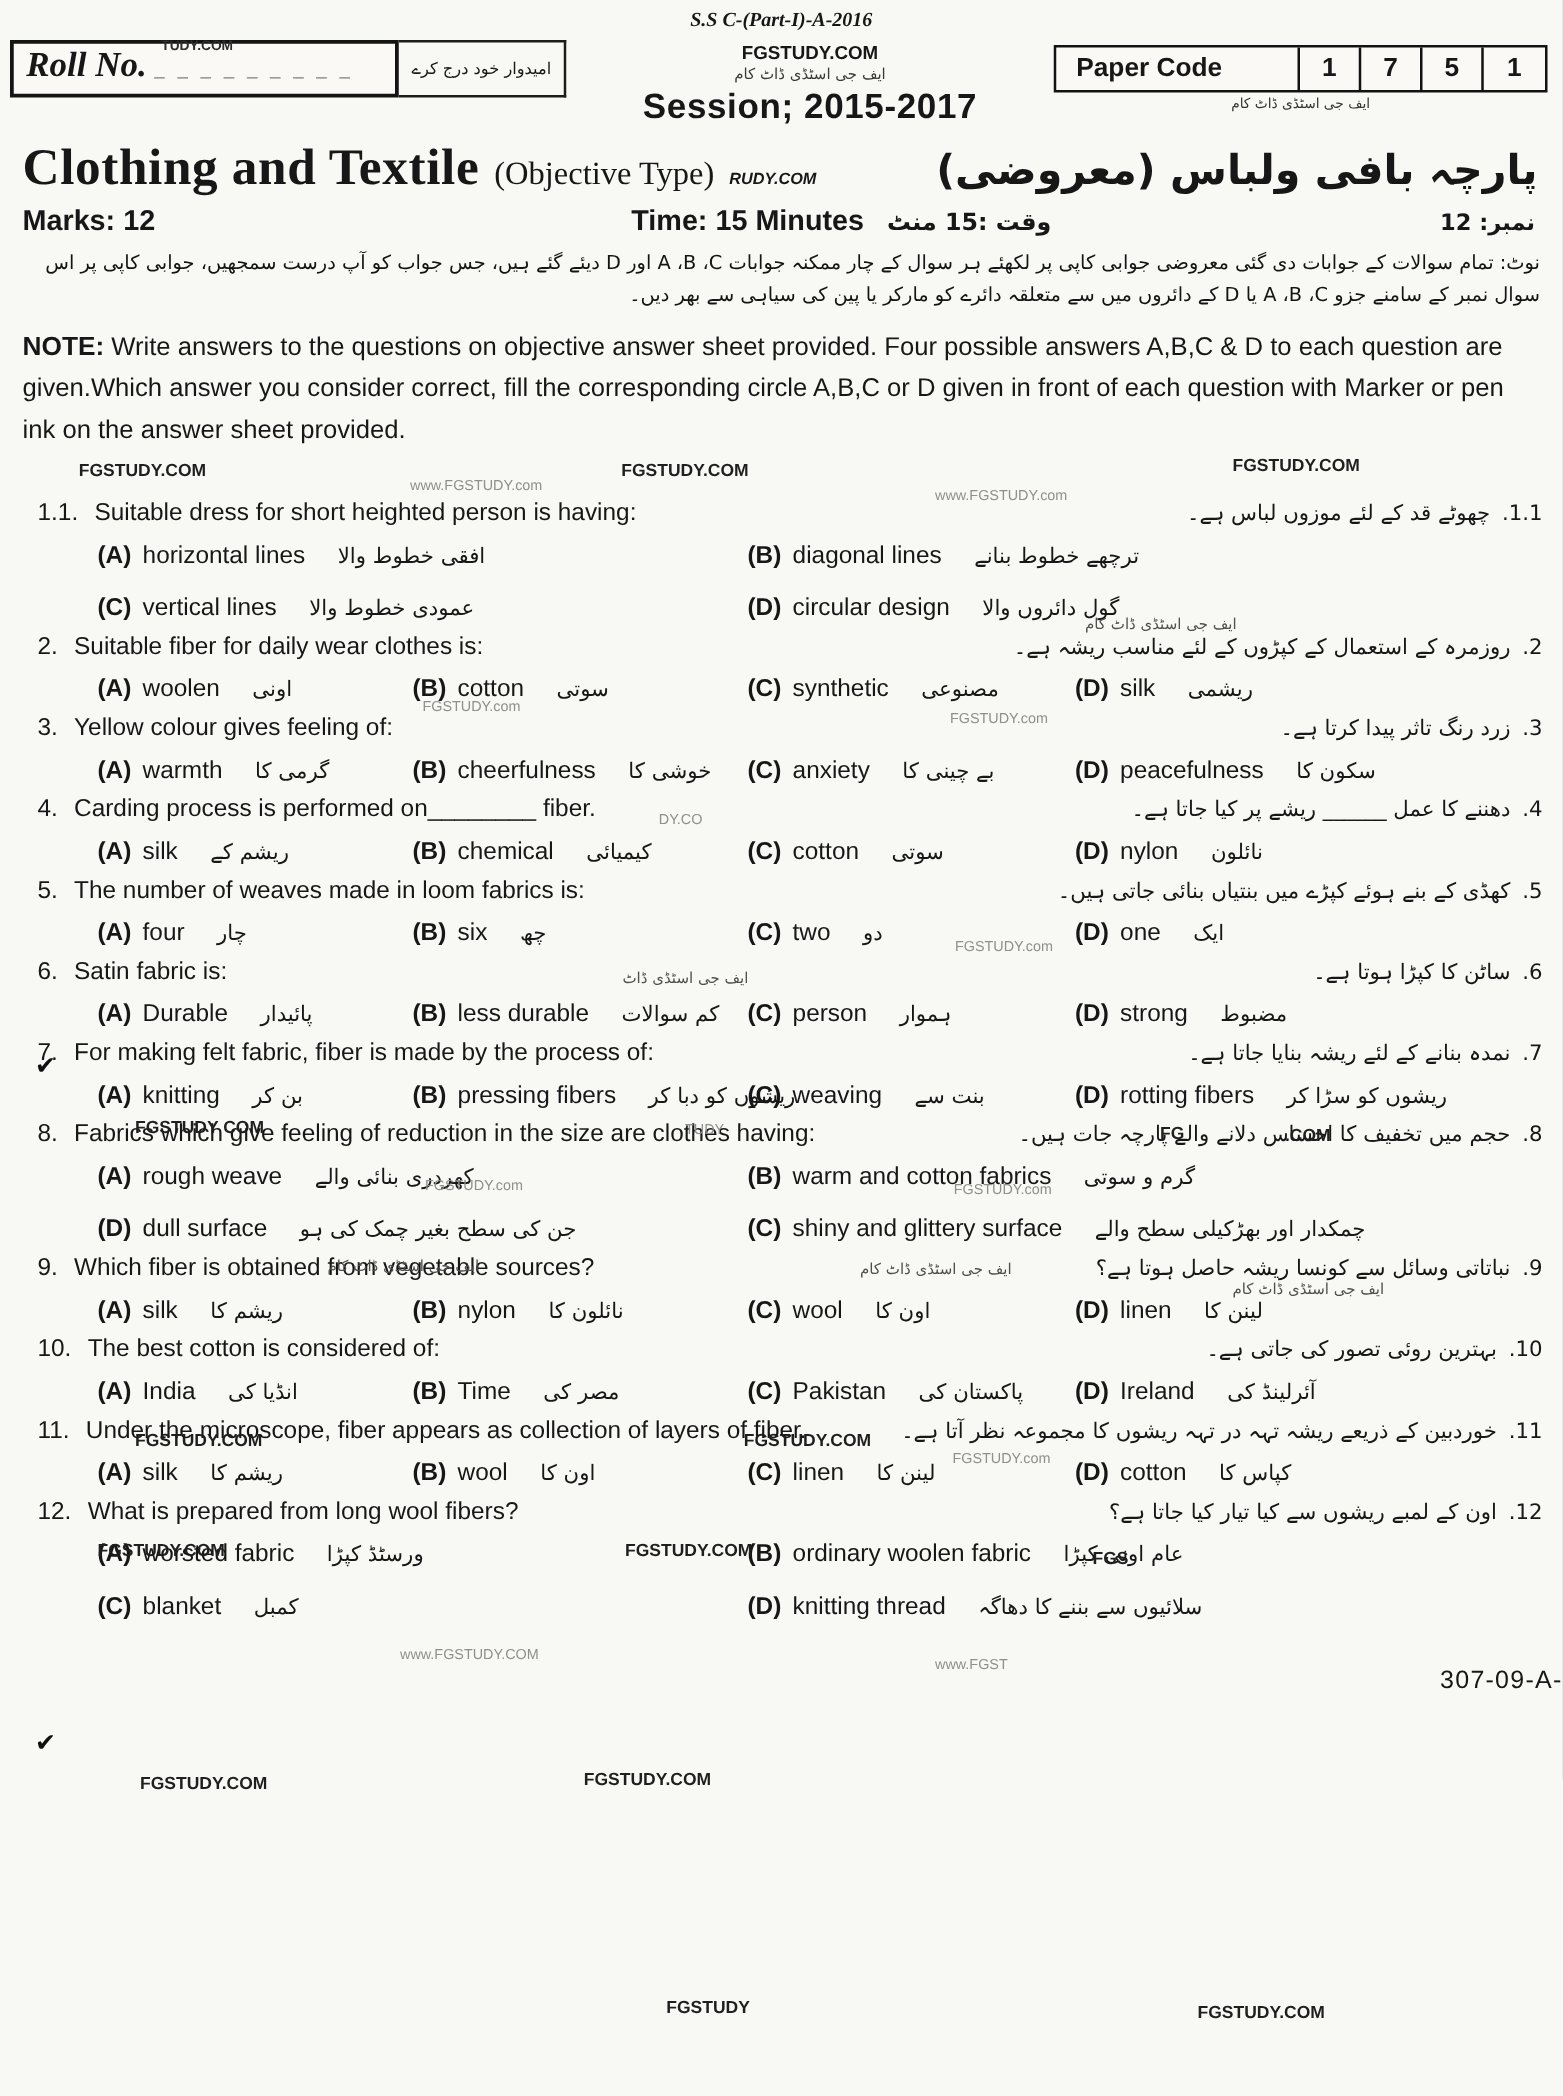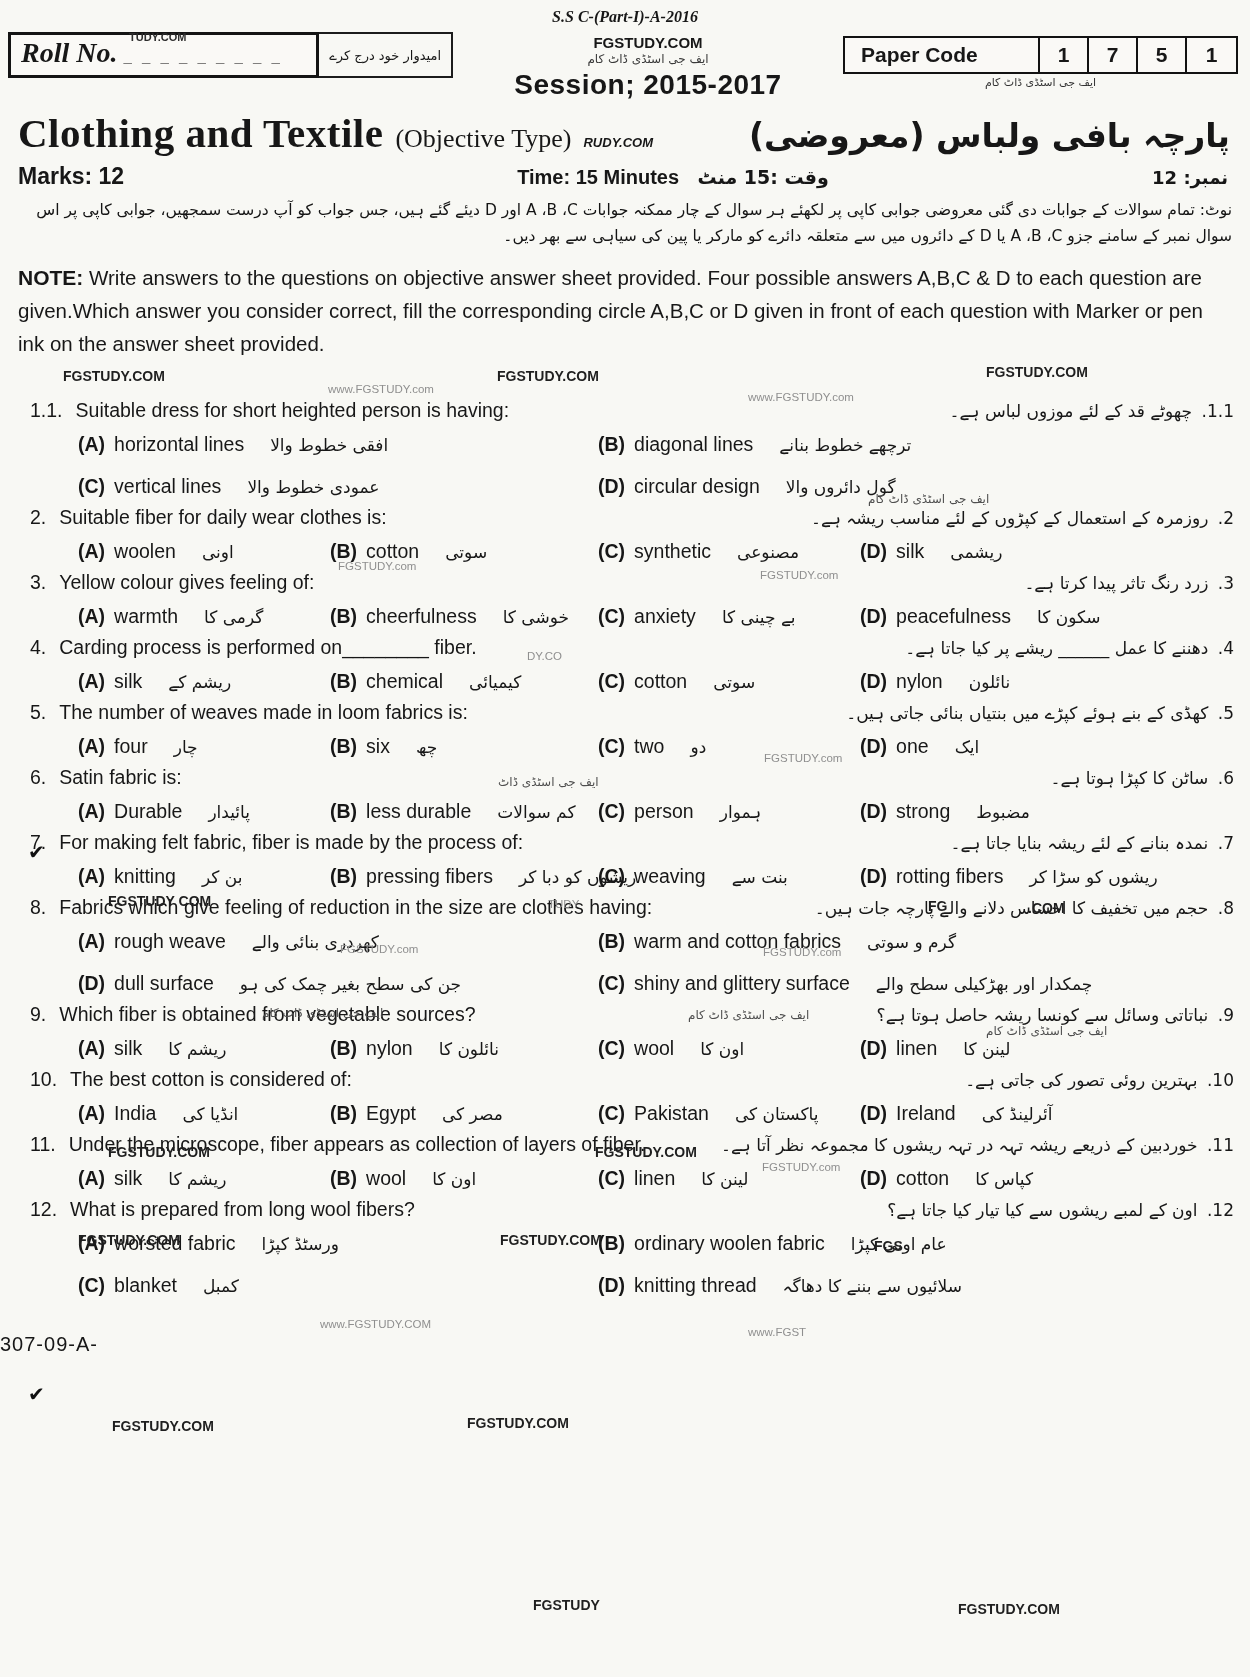--- a/index.html
+++ b/index.html
@@ -45,21 +45,21 @@
   .title-left { display:flex; align-items:baseline; gap:12px; }
   .title-en { font-family:"Liberation Serif",serif; font-weight:bold; font-size:41px; letter-spacing:0.5px; }
   .title-type { font-family:"Liberation Serif",serif; font-size:26px; }
   .title-wm { font-size:13px; font-weight:bold; font-style:italic; }
   .title-ur { font-size:33px; font-weight:bold; }
 
   
   .meta-row { display:flex; justify-content:space-between; align-items:baseline; padding:6px 22px 0 18px;gap:28px; }
   .marks { font-weight:bold; font-size:23px; width:260px; }
   .time-group { flex:1; text-align:center; }
-  .time-en { font-weight:bold; font-size:20px; }
+  .time-en { font-weight:bold; font-size:23px; }
   .time-ur { font-weight:bold; font-size:19px; margin-left:14px; }
   .num-ur { font-size:18px; font-weight:bold; width:160px; text-align:right; }
 
   
   .note-ur { margin:8px 18px 0; font-size:15.5px; line-height:1.65; text-align:right; color:#141414; }
   .note-en { margin:12px 18px 0; font-size:20.5px; line-height:1.6; }
   .note-en b { font-size:21px; }
 
   
   .questions { margin-top:38px; }
@@ -71,21 +71,21 @@
   .q-ur { font-size:17px; white-space:nowrap; }
   .q-num-ur { margin-left:4px; }
   .opts { display:grid; margin:11px 0 8px; padding-left:78px; padding-right:8px; }
   .opts.cols4 { grid-template-columns:252px 268px 262px 1fr; }
   .opts.cols2 { grid-template-columns:520px 1fr; row-gap:19px; }
   .opt { font-size:19.5px; white-space:nowrap; }
   .letter { font-weight:bold; margin-right:9px; }
   .opt-ur { margin-left:26px; font-size:17px; }
 
   
-  .footer { text-align:left; font-size:20px; margin-top:36px; padding-bottom:60px; letter-spacing:1px; }
+  .footer { text-align:right; font-size:20px; margin-top:36px; padding-bottom:60px; letter-spacing:1px; }
 
   
   .wm-layer { position:absolute; inset:0; pointer-events:none; }
   .wm { position:absolute; white-space:nowrap; }
   .wm.dark { font-size:14px; font-weight:bold; color:#1f1f1f; }
   .wm.lite { font-size:11.5px; color:#8f8f8f; }
   .wm.urwm { font-size:12px; color:#4f4f4f; font-family:"DejaVu Sans",sans-serif; }
   .wm.pen  { font-size:20px; color:#101010; }
 </style>
 </head>
@@ -254,21 +254,21 @@
           <div class="opt"><span class="letter">(D)</span><span class="opt-en">linen</span><span class="opt-ur ur" dir="rtl">لینن کا</span></div>
         </div>
       </div>
       <div class="q">
         <div class="q-head">
           <div class="q-en"><span class="q-num">10.</span><span class="q-text">The best cotton is considered of:</span></div>
           <div class="q-ur ur" dir="rtl"><span class="q-num-ur">10.</span> <span>بہترین روئی تصور کی جاتی ہے۔</span></div>
         </div>
         <div class="opts cols4">
           <div class="opt"><span class="letter">(A)</span><span class="opt-en">India</span><span class="opt-ur ur" dir="rtl">انڈیا کی</span></div>
-          <div class="opt"><span class="letter">(B)</span><span class="opt-en">Egypt</span><span class="opt-ur ur" dir="rtl">مصر کی</span></div>
+          <div class="opt"><span class="letter">(B)</span><span class="opt-en">Time</span><span class="opt-ur ur" dir="rtl">مصر کی</span></div>
           <div class="opt"><span class="letter">(C)</span><span class="opt-en">Pakistan</span><span class="opt-ur ur" dir="rtl">پاکستان کی</span></div>
           <div class="opt"><span class="letter">(D)</span><span class="opt-en">Ireland</span><span class="opt-ur ur" dir="rtl">آئرلینڈ کی</span></div>
         </div>
       </div>
       <div class="q">
         <div class="q-head">
           <div class="q-en"><span class="q-num">11.</span><span class="q-text">Under the microscope, fiber appears as collection of layers of fiber.</span></div>
           <div class="q-ur ur" dir="rtl"><span class="q-num-ur">11.</span> <span>خوردبین کے ذریعے ریشہ تہہ در تہہ ریشوں کا مجموعہ نظر آتا ہے۔</span></div>
         </div>
         <div class="opts cols4">

